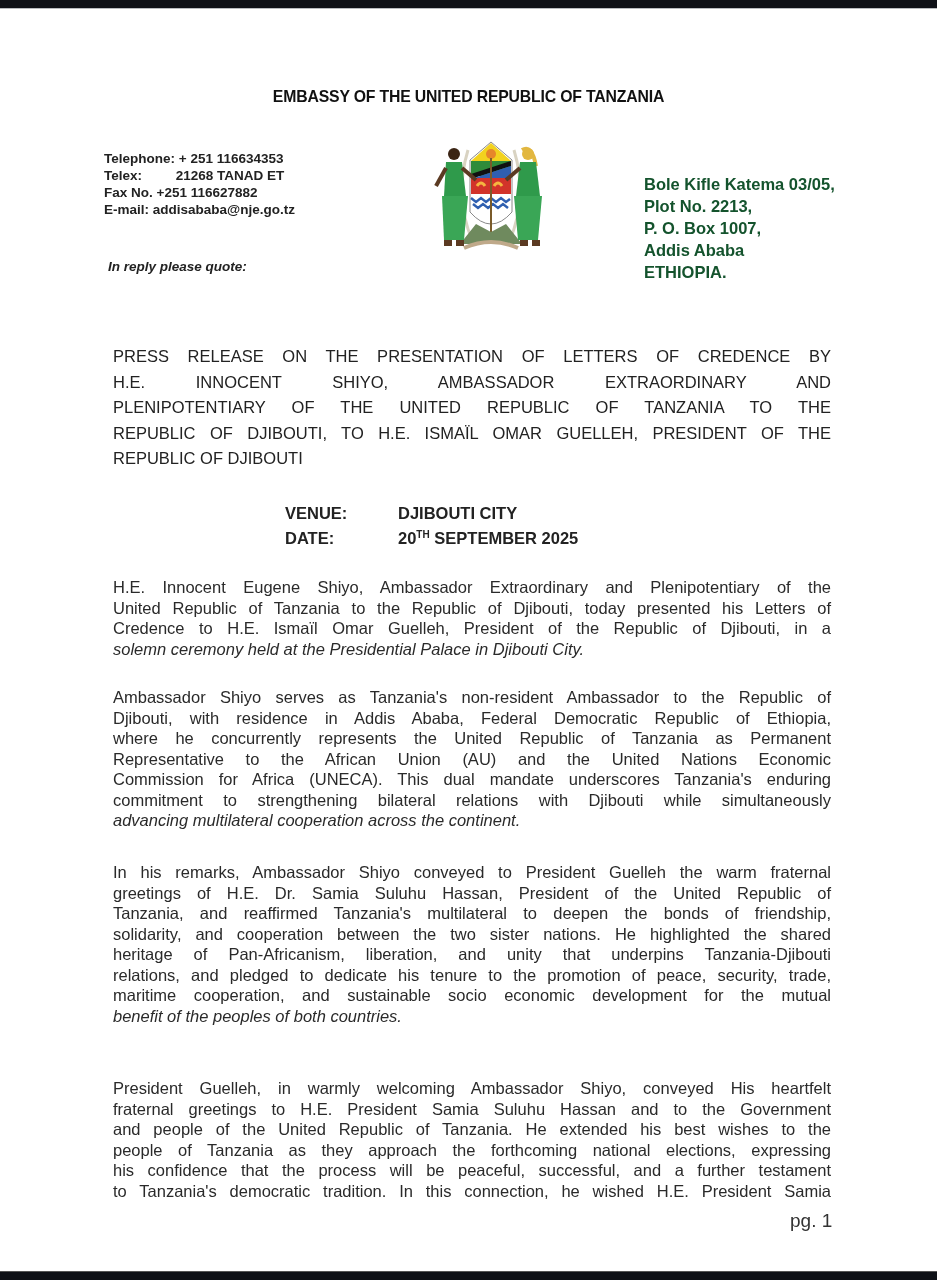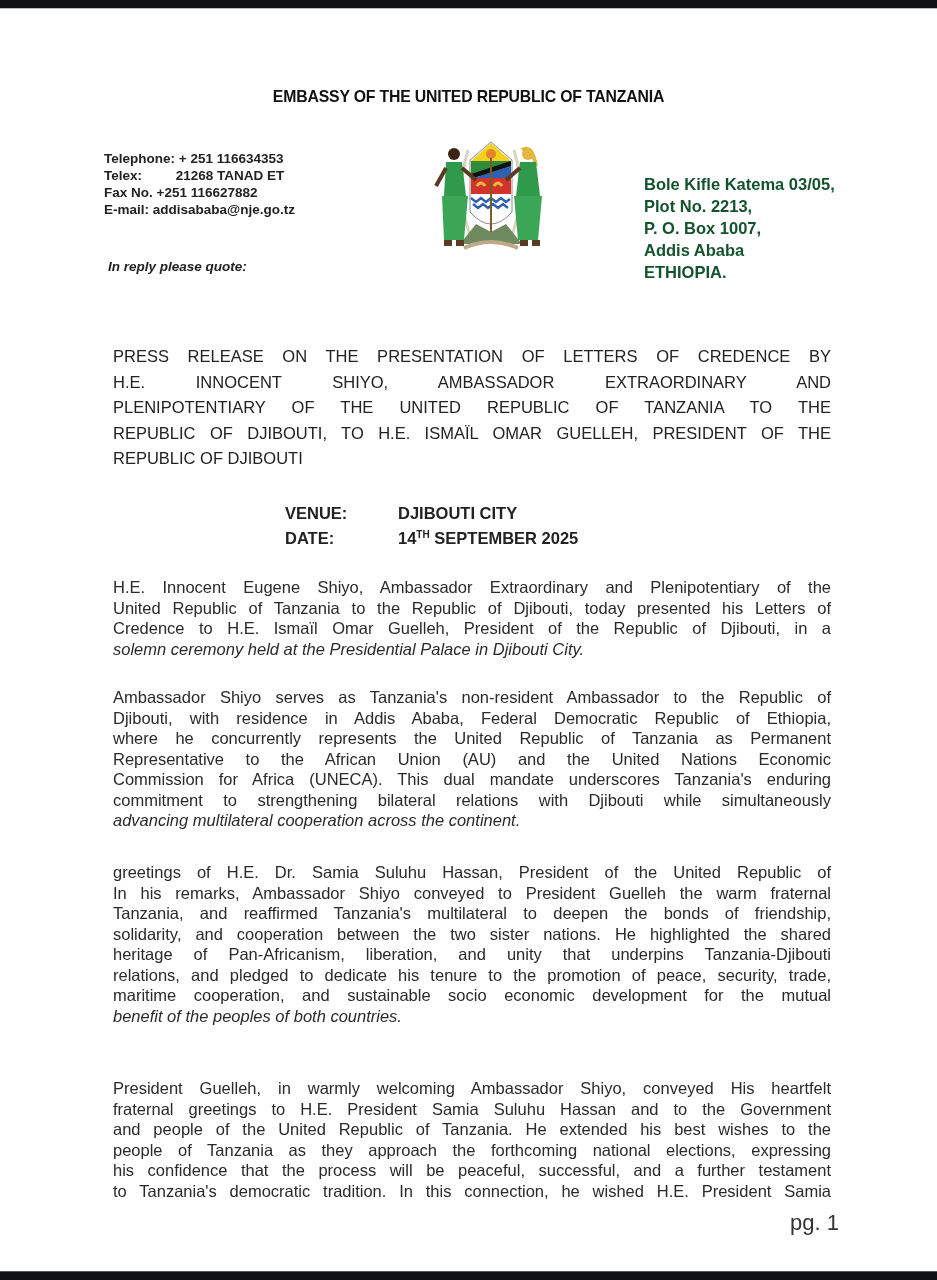--- a/index.html
+++ b/index.html
@@ -36,21 +36,21 @@
   .meta .lbl { display: inline-block; width: 113px; }
   .meta sup { font-size: 10px; vertical-align: 6px; }
 
   .para {
     position: absolute; left: 113px; width: 718px;
     font-size: 16.5px; line-height: 20.5px; color: #2a2a2a;
   }
   .para .ln { display: block; text-align: justify; text-align-last: justify; white-space: nowrap; height: 20.5px; }
   .para .ln.last { text-align-last: left; font-style: italic; }
 
-  .pagenum { position: absolute; left: 790px; top: 1210px; font-size: 22px; color: #333; }
+  .pagenum { position: absolute; left: 790px; top: 1210px; font-size: 19px; color: #333; }
 </style>
 </head>
 <body>
 
 <div class="bar-top"></div>
 
 <div class="embassy-title">EMBASSY OF THE UNITED REPUBLIC OF TANZANIA</div>
 
 <div class="contacts">
   <div class="row">Telephone: + 251 116634353</div>
@@ -112,43 +112,43 @@
   <span class="ln">H.E. INNOCENT SHIYO, AMBASSADOR EXTRAORDINARY AND</span>
   <span class="ln">PLENIPOTENTIARY OF THE UNITED REPUBLIC OF TANZANIA TO THE</span>
   <span class="ln">REPUBLIC OF DJIBOUTI, TO H.E. ISMAÏL OMAR GUELLEH, PRESIDENT OF THE</span>
   <span class="ln last">REPUBLIC OF DJIBOUTI</span>
 </div>
 
 <div class="meta" style="top:504px;">
   <span class="lbl">VENUE:</span><span>DJIBOUTI CITY</span>
 </div>
 <div class="meta" style="top:529px;">
-  <span class="lbl">DATE:</span><span>14</span><sup>TH</sup><span> SEPTEMBER 2025</span>
+  <span class="lbl">DATE:</span><span>20</span><sup>TH</sup><span> SEPTEMBER 2025</span>
 </div>
 
 <div class="para" style="top:577px;">
   <span class="ln">H.E. Innocent Eugene Shiyo, Ambassador Extraordinary and Plenipotentiary of the</span>
   <span class="ln">United Republic of Tanzania to the Republic of Djibouti, today presented his Letters of</span>
   <span class="ln">Credence to H.E. Ismaïl Omar Guelleh, President of the Republic of Djibouti, in a</span>
   <span class="ln last">solemn ceremony held at the Presidential Palace in Djibouti City.</span>
 </div>
 
 <div class="para" style="top:687px;">
   <span class="ln">Ambassador Shiyo serves as Tanzania's non-resident Ambassador to the Republic of</span>
   <span class="ln">Djibouti, with residence in Addis Ababa, Federal Democratic Republic of Ethiopia,</span>
   <span class="ln">where he concurrently represents the United Republic of Tanzania as Permanent</span>
   <span class="ln">Representative to the African Union (AU) and the United Nations Economic</span>
   <span class="ln">Commission for Africa (UNECA). This dual mandate underscores Tanzania's enduring</span>
   <span class="ln">commitment to strengthening bilateral relations with Djibouti while simultaneously</span>
   <span class="ln last">advancing multilateral cooperation across the continent.</span>
 </div>
 
 <div class="para" style="top:862px;">
+  <span class="ln">In his remarks, Ambassador Shiyo conveyed to President Guelleh the warm fraternal</span>
   <span class="ln">greetings of H.E. Dr. Samia Suluhu Hassan, President of the United Republic of</span>
-  <span class="ln">In his remarks, Ambassador Shiyo conveyed to President Guelleh the warm fraternal</span>
   <span class="ln">Tanzania, and reaffirmed Tanzania's multilateral to deepen the bonds of friendship,</span>
   <span class="ln">solidarity, and cooperation between the two sister nations. He highlighted the shared</span>
   <span class="ln">heritage of Pan-Africanism, liberation, and unity that underpins Tanzania-Djibouti</span>
   <span class="ln">relations, and pledged to dedicate his tenure to the promotion of peace, security, trade,</span>
   <span class="ln">maritime cooperation, and sustainable socio economic development for the mutual</span>
   <span class="ln last">benefit of the peoples of both countries.</span>
 </div>
 
 <div class="para" style="top:1058px;margin-top:20px;">
   <span class="ln">President Guelleh, in warmly welcoming Ambassador Shiyo, conveyed His heartfelt</span>

